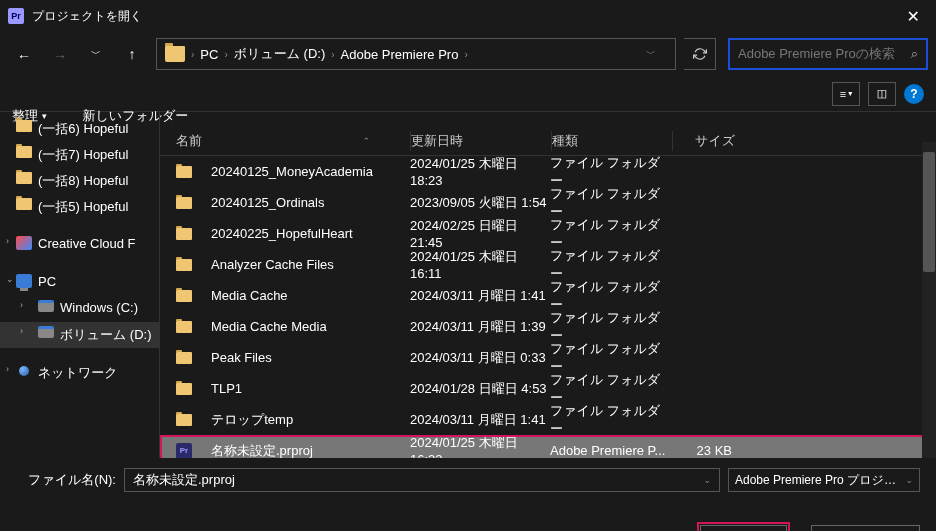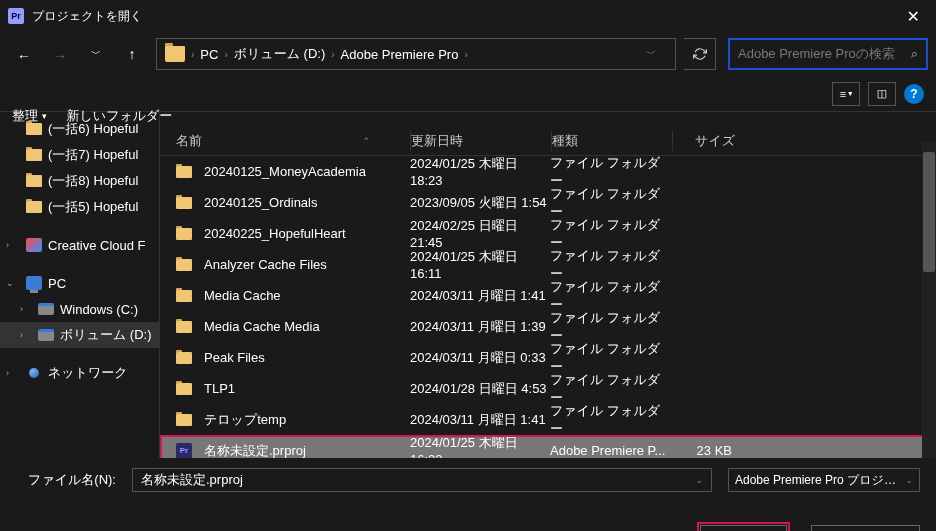--- a/index.html
+++ b/index.html
@@ -16,29 +16,29 @@
     .nav-btn.disabled { color: #666; }
     .folder-icon-small { width: 20px; height: 16px; background: #f0c673; border-radius: 1px 1px 2px 2px; position: relative; }
     .folder-icon-small::before { content: ""; position: absolute; top: -3px; left: 0; width: 8px; height: 3px; background: #d4a84a; border-radius: 1px 1px 0 0; }
     .breadcrumb { display: flex; align-items: center; gap: 6px; flex: 1; height: 32px; border: 1px solid #555; padding: 0 8px; margin: 0 4px; font-size: 13px; }
     .bc-sep { color: #888; font-size: 10px; }
     .refresh-btn { width: 32px; height: 32px; display: flex; align-items: center; justify-content: center; border: 1px solid #555; border-left: none; cursor: pointer; }
     .bc-chev-end { width: 32px; display:flex; align-items:center; justify-content:center; color:#888; font-size:10px;}
     .search-box { width: 200px; height: 32px; border: 2px solid #1d4ed8; display: flex; align-items: center; padding: 0 8px; margin-left: 8px; color: #777; font-size: 13px; justify-content: space-between;}
     
     .toolbar { display: flex; align-items: center; justify-content: space-between; height: 36px; padding: 0 12px; border-bottom: 1px solid #333; }
-    .toolbar-left { display: flex; align-items: center; gap: 20px; font-size: 13px; margin-top: 44px; }
+    .toolbar-left { display: flex; align-items: center; gap: 36px; font-size: 13px; margin-top: 44px; }
     .toolbar-item { cursor: pointer; display:flex; align-items:center; gap:4px;}
     .toolbar-right { display: flex; align-items: center; gap: 8px; }
     .view-btn { width: 28px; height: 24px; border: 1px solid #555; display: flex; align-items: center; justify-content: center; cursor: pointer; font-size: 11px; }
     .help-btn { width: 20px; height: 20px; border-radius: 50%; background: #0078d4; display: flex; align-items: center; justify-content: center; font-size: 12px; font-weight: bold; cursor: pointer; }
     
     .main { display: flex; height: 346px; }
     .sidebar { width: 160px; border-right: 1px solid #333; overflow-y: auto; padding: 4px 0; position: relative; }
-    .sidebar-item { display: flex; align-items: center; gap: 6px; padding: 4px 8px 4px 26px; font-size: 13px; cursor: pointer; white-space: nowrap; overflow: hidden; height: 26px; }
+    .sidebar-item { display: flex; align-items: flex-start; gap: 6px; padding: 4px 8px 4px 16px; font-size: 13px; cursor: pointer; white-space: nowrap; overflow: hidden; height: 26px; }
     .sidebar-item.level2 { padding-left: 38px; }
     .sidebar-item.selected { background: #333; }
     .sidebar-item .chev { position: absolute; left: 6px; font-size: 9px; color: #aaa; }
     .sidebar-item.level2 .chev { left: 20px; }
     .folder-tiny { width: 16px; height: 12px; background: #f0c673; border-radius: 1px; flex-shrink: 0; position:relative;}
     .folder-tiny::before{content:"";position:absolute;top:-2px;left:0;width:6px;height:2px;background:#d4a84a;border-radius:1px 1px 0 0;}
     .cc-icon { width: 16px; height: 14px; background: linear-gradient(135deg,#ff4b4b,#3b8bff); border-radius:2px; flex-shrink:0;}
     .pc-icon { width: 16px; height: 14px; background: #3a7bd5; border-radius: 2px; flex-shrink: 0; position:relative;}
     .pc-icon::after{content:"";position:absolute;bottom:-3px;left:4px;width:8px;height:3px;background:#888;}
     .drive-icon { width: 16px; height: 12px; background: #888; border-radius: 2px; flex-shrink: 0; border-top:3px solid #3a7bd5;}
@@ -51,28 +51,28 @@
     .list-header { display: flex; height: 30px; align-items: center; border-bottom: 1px solid #333; font-size: 13px; color: #ccc; margin-top: 14px; }
     .col-name { flex: 0 0 250px; padding-left: 16px; display:flex; align-items:center; gap:40px;}
     .col-date { flex: 0 0 140px; }
     .col-type { flex: 0 0 120px; }
     .col-size { flex: 0 0 70px; text-align: right; padding-right: 8px;}
     .col-sep { border-right: 1px solid #333; height: 20px; }
     .sort-ind { font-size: 9px; color: #888; margin-left: auto; margin-right: 40px;}
     
     .file-row { display: flex; height: 31px; align-items: center; font-size: 13px; cursor: pointer; }
     .file-row.selected { background: #777; outline: 2px solid #d4145a; outline-offset: -2px;}
-    .file-row .col-name { display: flex; align-items: center; gap: 12px; }
+    .file-row .col-name { display: flex; align-items: center; gap: 19px; }
     .prproj-icon { width: 16px; height: 16px; background: #2a2a6a; border-radius: 2px; display:flex; align-items:center; justify-content:center; font-size:8px; color:#9999ff; font-weight:bold; flex-shrink:0;}
     
     .scrollbar-v { position: absolute; right: 0; top: 30px; bottom: 0; width: 14px; background: #222; }
     .scrollbar-thumb { position: absolute; right: 1px; top: 10px; width: 12px; height: 120px; background: #555; border-radius: 2px; }
     
     .footer { padding: 10px 16px; }
-    .filename-row { display: flex; align-items: center; gap: 16px; margin-bottom: 12px; }
+    .filename-row { display: flex; align-items: center; gap: 8px; margin-bottom: 12px; }
     .filename-label { font-size: 13px; width: 100px; text-align: right; }
     .filename-input { flex: 1; height: 24px; background: #1a1a1a; border: 1px solid #555; color: #fff; padding: 0 8px; font-size: 13px; display:flex; align-items:center; justify-content:space-between;}
     .filter-select { width: 192px; height: 24px; background: #1a1a1a; border: 1px solid #555; color: #fff; padding: 0 6px; font-size: 12px; display:flex; align-items:center; justify-content:space-between; white-space:nowrap; overflow:hidden;}
     .buttons-row { display: flex; justify-content: flex-end; gap: 24px; margin-top: 33px; }
     .btn { height: 26px; padding: 0 20px; border: 1px solid #666; background: #1a1a1a; color: #fff; font-size: 13px; cursor: pointer; display:flex; align-items:center;}
     .btn.primary { outline: 2px solid #d4145a; outline-offset: 1px; }
   </style>
 </head>
 <body>
 

